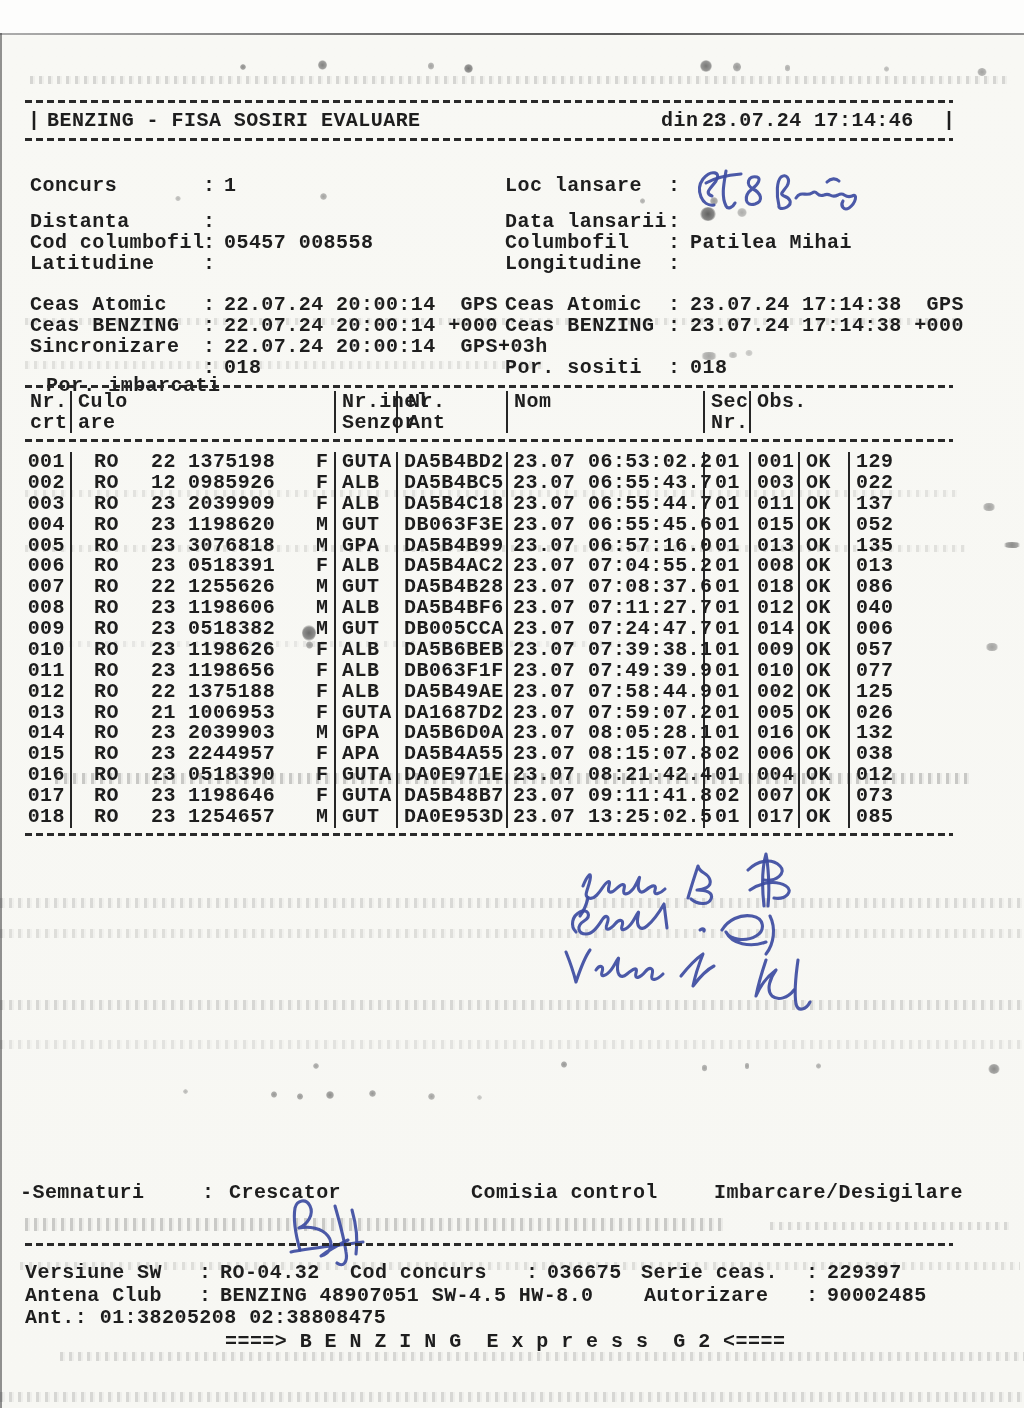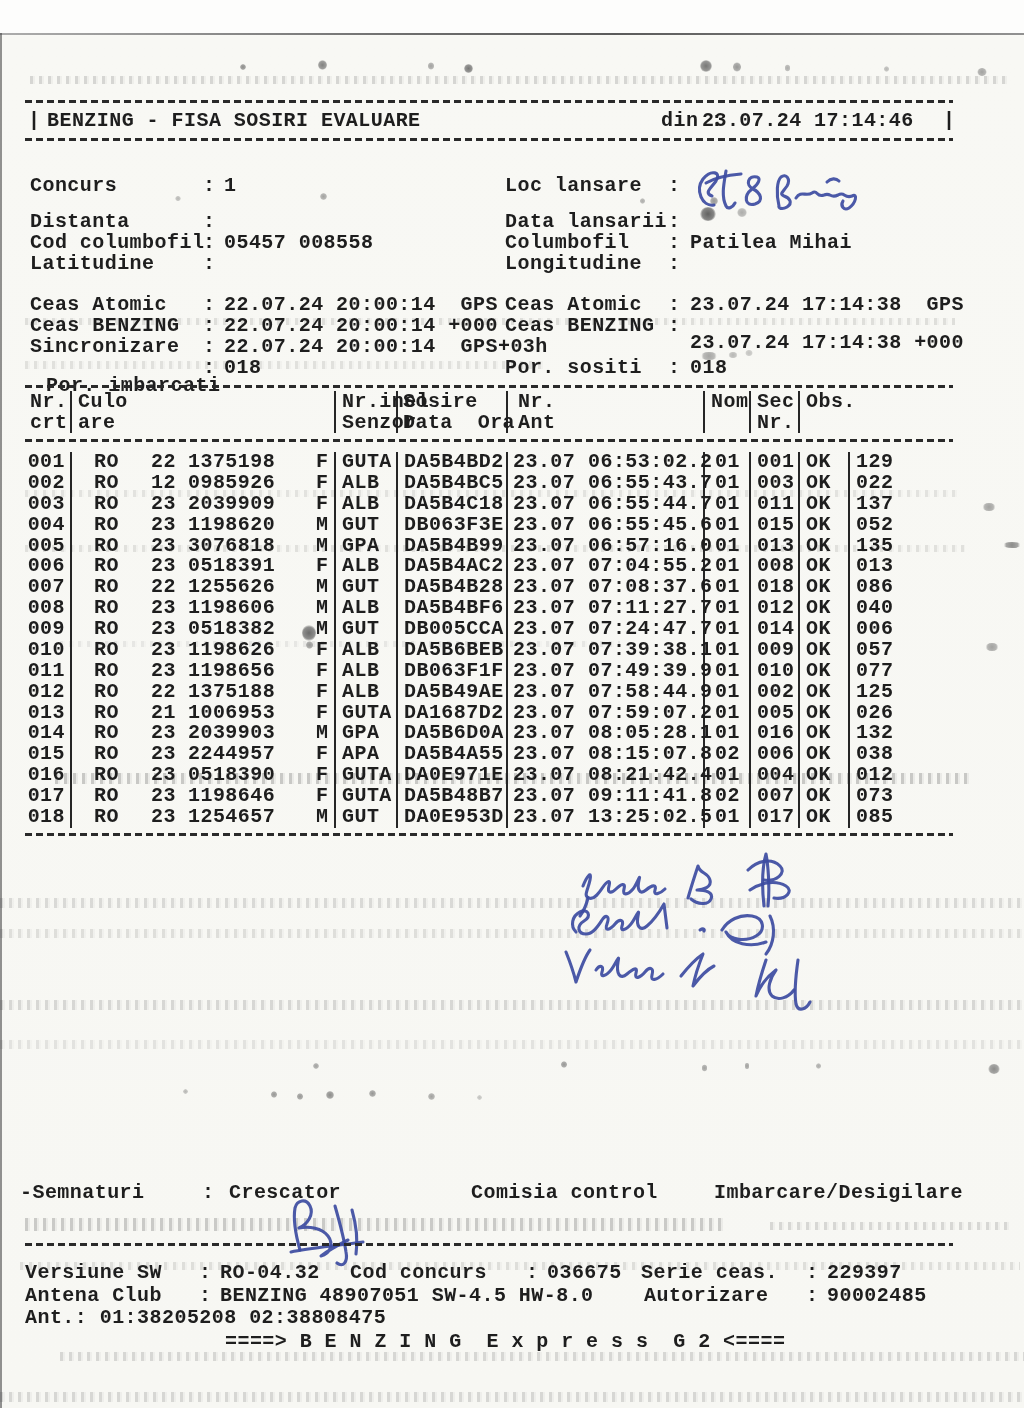--- a/index.html
+++ b/index.html
@@ -140,21 +140,21 @@
     <span class="t" style="left:224px;top:294px;text-align:right;">22.07.24 20:00:14  GPS</span>
     <span class="t" style="left:505px;top:294px;">Ceas Atomic</span>
     <span class="t" style="left:668px;top:294px;">:</span>
     <span class="t" style="left:690px;top:294px;">23.07.24 17:14:38  GPS</span>
 
     <span class="t" style="left:30px;top:315px;">Ceas BENZING</span>
     <span class="t" style="left:203px;top:315px;">:</span>
     <span class="t" style="left:224px;top:315px;">22.07.24 20:00:14 +000</span>
     <span class="t" style="left:505px;top:315px;">Ceas BENZING</span>
     <span class="t" style="left:668px;top:315px;">:</span>
-    <span class="t" style="left:690px;top:332px;">23.07.24 17:14:38 +000</span>
+    <span class="t" style="left:690px;top:315px;">23.07.24 17:14:38 +000</span>
 
     <span class="t" style="left:30px;top:336px;">Sincronizare</span>
     <span class="t" style="left:203px;top:336px;">:</span>
     <span class="t" style="left:224px;top:336px;">22.07.24 20:00:14  GPS+03h</span>
 
     <span class="t" style="left:46px;top:357px;margin-top:18px;">Por. imbarcati</span>
     <span class="t" style="left:203px;top:357px;">:</span>
     <span class="t" style="left:224px;top:357px;">018</span>
     <span class="t" style="left:505px;top:357px;">Por. sositi</span>
     <span class="t" style="left:668px;top:357px;">:</span>
@@ -167,24 +167,20 @@
         <div class="hl pad5">Nr.</div>
         <div class="hl pad5">crt</div>
       </div>
     <div>
         <div class="hl pad6">Culo</div>
         <div class="hl pad6">are</div>
       </div>
     <div>
         <div class="hl pad6">Nr.inel</div>
         <div class="hl pad6">Senzor</div>
-      </div>
-    <div>
-        <div class="hl pad5">Sosire</div>
-        <div class="hl pad5">Data  Ora</div>
       </div>
     <div>
         <div class="hl pad10">Nr.</div>
         <div class="hl pad10">Ant</div>
       </div>
     <div>
         <div class="hl pad6">Nom</div>
         <div class="hl"></div>
       </div>
     <div>

